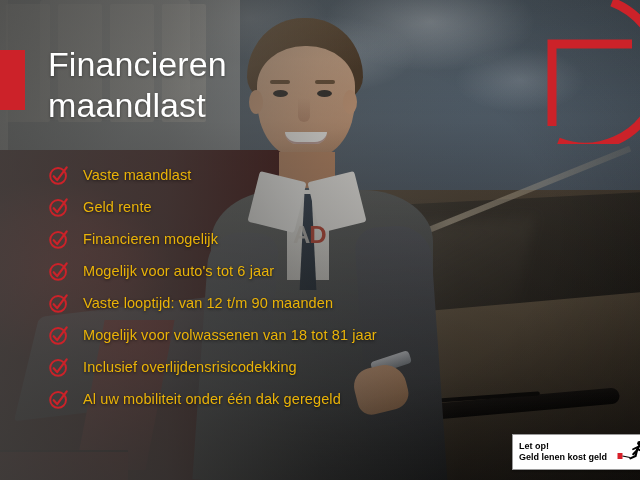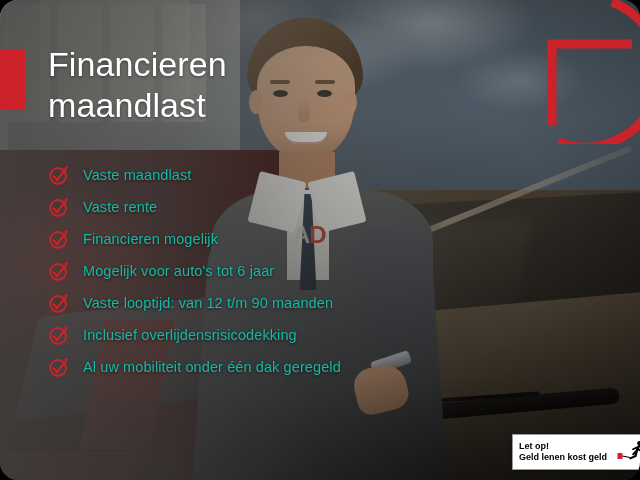--- a/index.html
+++ b/index.html
@@ -4,21 +4,20 @@
 <style>
   * { margin:0; padding:0; box-sizing:border-box; }
   html, body {
     width:640px; height:480px; overflow:hidden;
     background:#000;
     font-family:"Liberation Sans", sans-serif;
   }
   #stage {
     position:relative; width:640px; height:480px; overflow:hidden;
     background:#3a3a3c;
-    border-radius:18px;
   }
 
   
   .photo { position:absolute; inset:0; overflow:hidden; }
 
   
   .sky {
     position:absolute; left:0; top:0; width:640px; height:215px;
     background:
       radial-gradient(ellipse 150px 70px at 430px 22px, rgba(205,212,218,.55), rgba(205,212,218,0) 70%),
@@ -210,21 +209,21 @@
     position:absolute; left:48px; top:159px; width:470px;
   }
   .bullet{
     display:flex; align-items:center; height:32px;
   }
   .bullet .tick{
     flex:0 0 22px; width:22px; height:22px; margin-right:13px;
     display:block;
   }
   .bullet .btext{
-    color:#14b8a6; font-size:14.5px; font-weight:400; letter-spacing:.1px;
+    color:#eab308; font-size:14.5px; font-weight:400; letter-spacing:.1px;
     text-shadow:0 1px 3px rgba(0,0,0,.62);
     white-space:nowrap;
   }
 
   
   .warn{
     position:absolute; left:512px; top:434px;
     width:146px; height:36px;
     background:#fff; border:1px solid #9a9a9a;
     display:flex; align-items:center; padding:0 6px;
@@ -315,21 +314,21 @@
         <path d="M6.2 13.4 L10 17.6 L20.4 3.6" fill="none" stroke="#cc2229" stroke-width="2.4" stroke-linecap="round" stroke-linejoin="round"></path>
       </svg>
       <span class="btext">Vaste maandlast</span>
     </div>
 
     <div class="bullet">
       <svg class="tick" viewBox="0 0 24 24">
         <circle cx="11" cy="13" r="8.6" fill="none" stroke="#cc2229" stroke-width="2.1"></circle>
         <path d="M6.2 13.4 L10 17.6 L20.4 3.6" fill="none" stroke="#cc2229" stroke-width="2.4" stroke-linecap="round" stroke-linejoin="round"></path>
       </svg>
-      <span class="btext">Vaste rente</span>
+      <span class="btext">Geld rente</span>
     </div>
 
     <div class="bullet">
       <svg class="tick" viewBox="0 0 24 24">
         <circle cx="11" cy="13" r="8.6" fill="none" stroke="#cc2229" stroke-width="2.1"></circle>
         <path d="M6.2 13.4 L10 17.6 L20.4 3.6" fill="none" stroke="#cc2229" stroke-width="2.4" stroke-linecap="round" stroke-linejoin="round"></path>
       </svg>
       <span class="btext">Financieren mogelijk</span>
     </div>
 
@@ -342,20 +341,27 @@
     </div>
 
     <div class="bullet">
       <svg class="tick" viewBox="0 0 24 24">
         <circle cx="11" cy="13" r="8.6" fill="none" stroke="#cc2229" stroke-width="2.1"></circle>
         <path d="M6.2 13.4 L10 17.6 L20.4 3.6" fill="none" stroke="#cc2229" stroke-width="2.4" stroke-linecap="round" stroke-linejoin="round"></path>
       </svg>
       <span class="btext">Vaste looptijd: van 12 t/m 90 maanden</span>
     </div>
 
+    <div class="bullet">
+      <svg class="tick" viewBox="0 0 24 24">
+        <circle cx="11" cy="13" r="8.6" fill="none" stroke="#cc2229" stroke-width="2.1"></circle>
+        <path d="M6.2 13.4 L10 17.6 L20.4 3.6" fill="none" stroke="#cc2229" stroke-width="2.4" stroke-linecap="round" stroke-linejoin="round"></path>
+      </svg>
+      <span class="btext">Mogelijk voor volwassenen van 18 tot 81 jaar</span>
+    </div>
 
     <div class="bullet">
       <svg class="tick" viewBox="0 0 24 24">
         <circle cx="11" cy="13" r="8.6" fill="none" stroke="#cc2229" stroke-width="2.1"></circle>
         <path d="M6.2 13.4 L10 17.6 L20.4 3.6" fill="none" stroke="#cc2229" stroke-width="2.4" stroke-linecap="round" stroke-linejoin="round"></path>
       </svg>
       <span class="btext">Inclusief overlijdensrisicodekking</span>
     </div>
 
     <div class="bullet">

